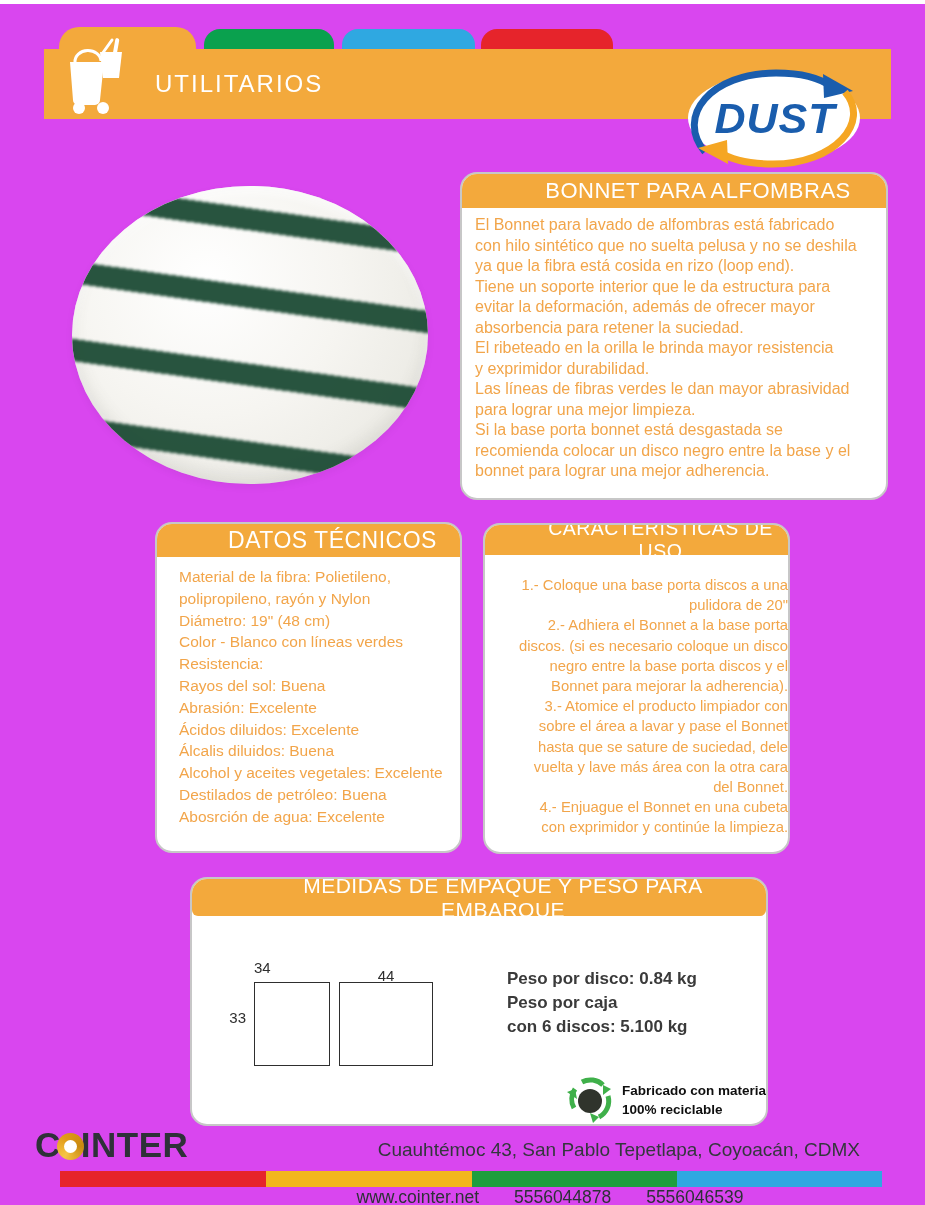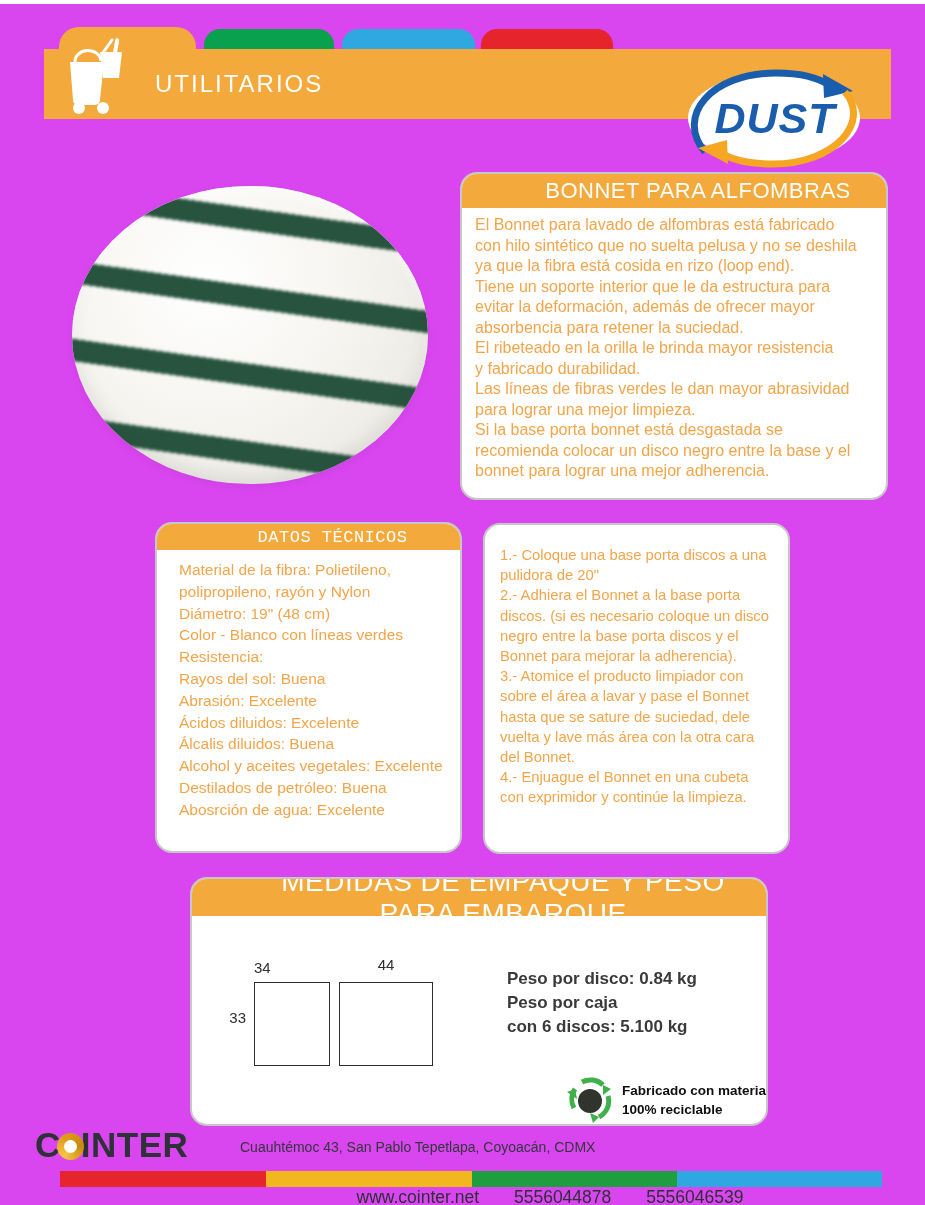--- a/index.html
+++ b/index.html
@@ -53,37 +53,37 @@
     letter-spacing:.5px;
     padding-left:48px;
   }
   .tline { white-space:nowrap; }
 
   .bonnet-box { left:460px; top:168px; width:428px; height:328px; }
   .bonnet-box .panel-header { height:34px; font-size:22px; }
   .bonnet-box .panel-body { padding:7px 8px 0 13px; font-size:16px; line-height:20.5px; color:#F2A54A; }
 
   .datos-box { left:155px; top:518px; width:307px; height:331px; }
-  .datos-box .panel-header { height:26px; font-size:17px;font-family:Liberation Mono, monospace; }
+  .datos-box .panel-header { height:33px; font-size:23px; }
   .datos-box .panel-body { padding:9px 0 0 22px; font-size:15.5px; line-height:21.8px; color:#F2A54A; }
 
   .uso-box { left:483px; top:519px; width:307px; height:331px; }
   .uso-box .panel-header { height:30px; font-size:19.5px; }
-  .uso-box .panel-body { padding:20px 0 0 15px; font-size:14.8px; line-height:20.2px; color:#F2A54A; }
+  .uso-box .panel-body { padding:20px 0 0 15px; font-size:14.8px; line-height:20.2px; color:#F2A54A;text-align:right; }
 
   .empaque-box { left:190px; top:873px; width:578px; height:249px; }
-  .empaque-box .panel-header { height:37px; font-size:28px; }
+  .empaque-box .panel-header { height:37px; font-size:21px;border-radius:6px; }
 
   
   .dim-label { position:absolute; font-size:15px; color:#2e2e2e; }
   .dim-rect  { position:absolute; border:1.5px solid #2e2e2e; background:#ffffff; }
   .rect-1 { left:62px;  top:103px; width:76px; height:84px; }
   .rect-2 { left:147px; top:103px; width:94px; height:84px; }
   .lbl-34 { left:62px;  top:80px;  width:76px; text-align:left; }
-  .lbl-44 { left:147px; top:77px;  width:94px; text-align:center; }
+  .lbl-44 { left:147px; top:88px;  width:94px; text-align:center; }
   .lbl-33 { left:18px;  top:130px; width:36px; text-align:right; }
   .weights {
     position:absolute; left:315px; top:88px;
     font-size:17px; font-weight:bold; line-height:24px; color:#3a3a3a;
   }
   .recycle-icon { position:absolute; left:373px; top:196px; width:50px; height:50px; }
   .recycle-text {
     position:absolute; left:430px; top:202px;
     font-size:13.5px; font-weight:bold; line-height:19px; color:#0f0f0f;
   }
@@ -96,22 +96,22 @@
   }
   .logo-o {
     position:relative; width:27px; height:27px; border-radius:50%;
     margin:2px -3px 0 -4px;
     background:conic-gradient(from 210deg, #f6c445, #e09a17, #c98a10, #f6c445);
   }
   .logo-o::after {
     content:""; position:absolute; inset:7px; border-radius:50%; background:#ffffff;
   }
   .footer-address {
-    position:absolute; left:240px; top:1135px; width:620px; text-align:left;
-    font-size:14px; color:#33373c;
+    position:absolute; left:240px; top:1135px; width:620px; text-align:right;
+    font-size:19px; color:#33373c;
   }
   .stripe { position:absolute; top:1167px; height:16px; }
   .stripe-red    { left:60px;  width:206px; background:#E6242B; }
   .stripe-yellow { left:266px; width:206px; background:#F2B71E; }
   .stripe-green  { left:472px; width:205px; background:#1E9E3E; }
   .stripe-blue   { left:677px; width:205px; background:#2FA8E1; }
   .footer-contacts {
     position:absolute; left:240px; top:1183px; width:620px; text-align:center;
     font-size:17.5px; color:#2d3136;
   }
@@ -160,21 +160,21 @@
   <div class="panel bonnet-box">
     <div class="panel-header">BONNET PARA ALFOMBRAS</div>
     <div class="panel-body">
         <div class="tline">El Bonnet para lavado de alfombras está fabricado</div>
         <div class="tline">con hilo sintético que no suelta pelusa y no se deshila</div>
         <div class="tline">ya que la fibra está cosida en rizo (loop end).</div>
         <div class="tline">Tiene un soporte interior que le da estructura para</div>
         <div class="tline">evitar la deformación, además de ofrecer mayor</div>
         <div class="tline">absorbencia para retener la suciedad.</div>
         <div class="tline">El ribeteado en la orilla le brinda mayor resistencia</div>
-        <div class="tline">y fabricado durabilidad.</div>
+        <div class="tline">y exprimidor durabilidad.</div>
         <div class="tline">Las líneas de fibras verdes le dan mayor abrasividad</div>
         <div class="tline">para lograr una mejor limpieza.</div>
         <div class="tline">Si la base porta bonnet está desgastada se</div>
         <div class="tline">recomienda colocar un disco negro entre la base y el</div>
         <div class="tline">bonnet para lograr una mejor adherencia.</div>
       </div>
   </div>
 
   <div class="panel datos-box">
     <div class="panel-header">DATOS TÉCNICOS</div>
@@ -188,20 +188,21 @@
         <div class="tline">Abrasión: Excelente</div>
         <div class="tline">Ácidos diluidos: Excelente</div>
         <div class="tline">Álcalis diluidos: Buena</div>
         <div class="tline">Alcohol y aceites vegetales: Excelente</div>
         <div class="tline">Destilados de petróleo: Buena</div>
         <div class="tline">Abosrción de agua: Excelente</div>
       </div>
   </div>
 
   <div class="panel uso-box">
+    <div class="panel-header">CARACTERÍSTICAS DE USO</div>
     <div class="panel-body">
         <div class="tline">1.- Coloque una base porta discos a una</div>
         <div class="tline">pulidora de 20"</div>
         <div class="tline">2.- Adhiera el Bonnet a la base porta</div>
         <div class="tline">discos. (si es necesario coloque un disco</div>
         <div class="tline">negro entre la base porta discos y el</div>
         <div class="tline">Bonnet para mejorar la adherencia).</div>
         <div class="tline">3.- Atomice el producto limpiador con</div>
         <div class="tline">sobre el área a lavar y pase el Bonnet</div>
         <div class="tline">hasta que se sature de suciedad, dele</div>

